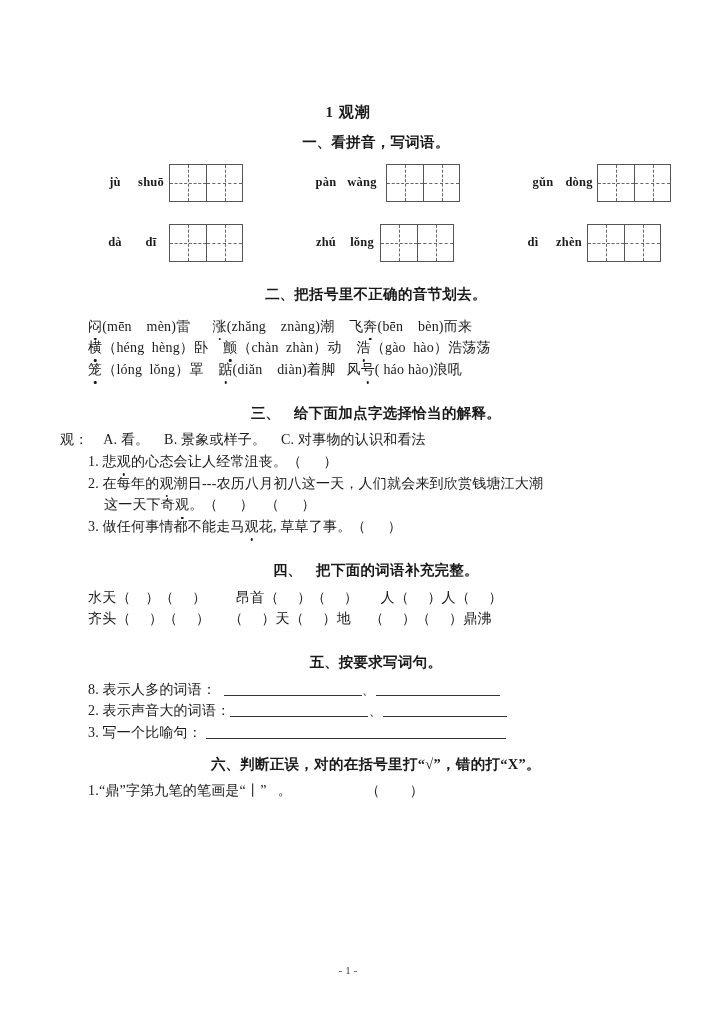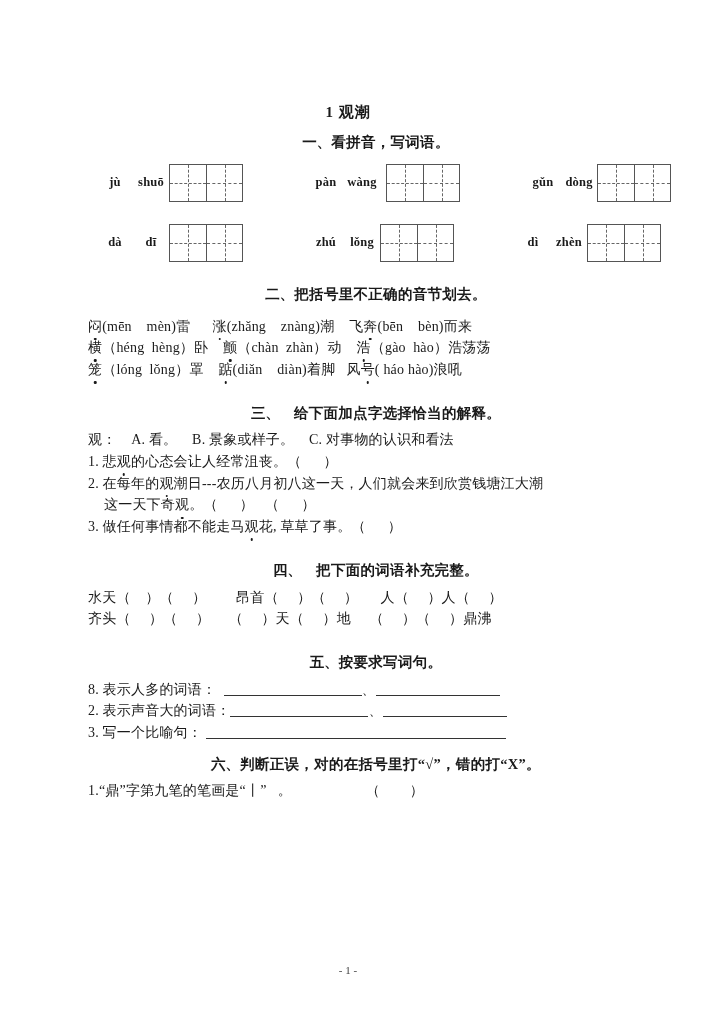--- a/index.html
+++ b/index.html
@@ -119,21 +119,21 @@
   
   .line {
     font-size: 14px;
     line-height: 1.55;
     white-space: pre;
     font-family: "Liberation Serif", "DejaVu Serif", serif;
     letter-spacing: 0.2px;
   }
   .indent1 { padding-left: 88px; }
   .indent3 { padding-left: 104px; }
-  .indent-opt { padding-left: 88px; }
+  .indent-opt { padding-left: 60px; }
 
   
   .dotchar {
     position: relative;
     display: inline-block;
   }
   .dotchar::after {
     content: "";
     position: absolute;
     left: 50%;

